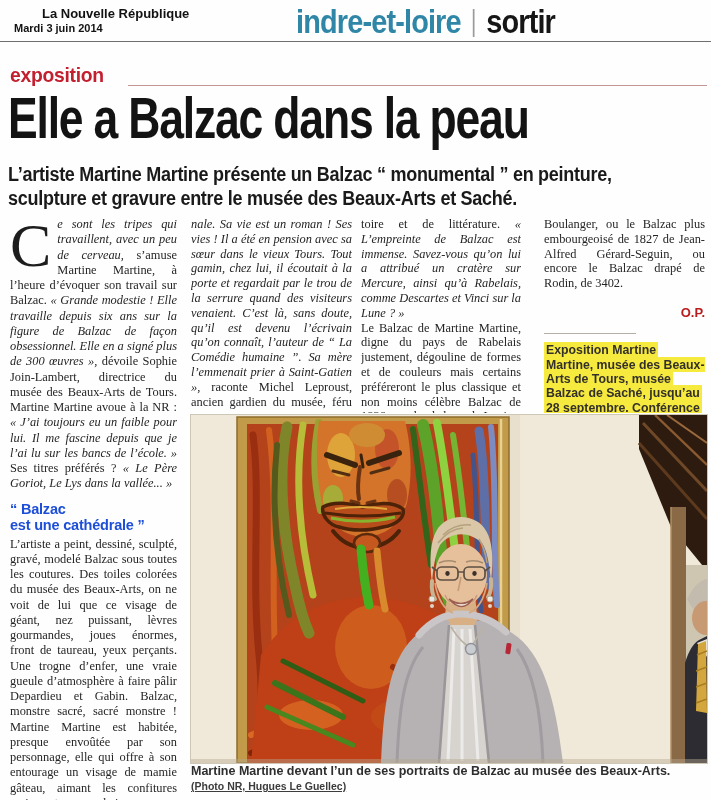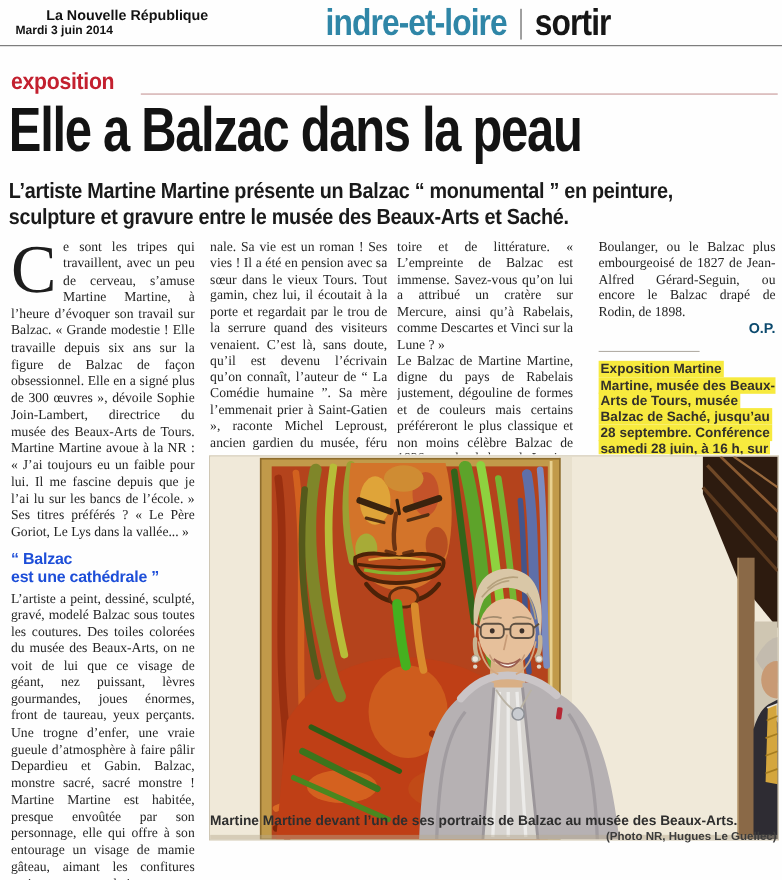--- a/index.html
+++ b/index.html
@@ -20,40 +20,40 @@
           color:var(--kicker-color,#c3202f);letter-spacing:-.3px;transform:scaleX(.92);transform-origin:left top;}
   .kicker-rule{position:absolute;left:128px;right:4px;top:85px;border-top:1.4px solid #c59595;}
   .headline{position:absolute;left:8px;top:88px;margin:0;font:bold 57px/60px "Liberation Sans",sans-serif;
             color:#131313;letter-spacing:-1.5px;transform:scaleX(.78);transform-origin:left top;white-space:nowrap;}
   .standfirst{position:absolute;left:8px;top:162px;margin:0;width:760px;
               font:bold 20px/24px "Liberation Sans",sans-serif;color:#1a1a1a;letter-spacing:-.3px;
               transform:scaleX(.90);transform-origin:left top;white-space:pre-line;}
   
   .col{position:absolute;top:217px;font-size:12.4px;line-height:14.8px;text-align:justify;overflow:hidden;color:#252525;}
   .col p{margin:0;}
-  .col .it{}
+  .col .it{font-style:italic;}
   .col1{left:10px;width:167px;height:583px;line-height:15.25px;}
   .col2{left:191px;width:161px;height:194px;}
   .col3{left:361px;width:160px;height:196px;}
   .col4{left:544px;width:161px;height:196px;}
   .dropcap{float:left;font:400 62px/48px "Liberation Serif",serif;color:#1d1d1d;padding:4px 6px 0 0;}
   .subhead{margin:9px 0 3px 0;font:bold 14.5px/16.5px "Liberation Sans",sans-serif;color:#1d4ed8;
            white-space:pre-line;text-align:left;letter-spacing:-.2px;}
-  .byline{margin-top:0;text-align:right;font:bold 13px/15px "Liberation Sans",sans-serif;color:#0c4a6e;}
+  .byline{margin-top:14px;text-align:right;font:bold 13px/15px "Liberation Sans",sans-serif;color:#b91c1c;}
   .info-rule{width:92px;border-top:1.3px solid #b3aea6;margin:13px 0 9px 0;}
   .infobox{font:bold 12.3px/14.3px "Liberation Sans",sans-serif;color:#33302a;text-align:left;}
   .infobox span{background:var(--highlight,#f7ea3e);padding:.5px 2px;
                 -webkit-box-decoration-break:clone;box-decoration-break:clone;}
   
   .photo{position:absolute;left:190px;top:414px;width:516px;height:348px;margin:0;
          border:1px solid #cfc7b5;box-sizing:content-box;background:#f0e9d9;}
   .photo svg{display:block;}
-  .caption-wrap{position:absolute;left:191px;top:739px;width:515px;}
+  .caption-wrap{position:absolute;left:191px;top:764px;width:515px;}
   .caption{font:bold 12.5px/15px "Liberation Sans",sans-serif;color:#2e2e2e;}
-  .credit{font:bold 10.5px/13px "Liberation Sans",sans-serif;color:#3c3c3c;text-align:right;margin-top:1px;}
+  .credit{font:bold 10.5px/13px "Liberation Sans",sans-serif;color:#3c3c3c;text-align:left;margin-top:1px;text-decoration:underline;}
 </style>
 </head>
 <body>
 
 <div class="page">
 
   <div class="brand">La Nouvelle République</div>
   <div class="issue-date">Mardi 3 juin 2014</div>
   <div class="mast-center">
     <span class="section">indre-et-loire</span><span class="mast-sep"></span><span class="section2">sortir</span>
@@ -74,21 +74,21 @@
     </div>
   <div class="col col2">
       <p><span class="it">nale. Sa vie est un roman ! Ses vies ! Il a été en pension avec sa sœur dans le vieux Tours. Tout gamin, chez lui, il écoutait à la porte et regardait par le trou de la serrure quand des visiteurs venaient. C’est là, sans doute, qu’il est devenu l’écrivain qu’on connaît, l’auteur de “ La Comédie humaine ”. Sa mère l’emmenait prier à Saint-Gatien »</span><span>, raconte Michel Leproust, ancien gardien du musée, féru d’his-</span></p>
     </div>
   <div class="col col3">
       <p><span>toire et de littérature. </span><span class="it">« L’empreinte de Balzac est immense. Savez-vous qu’on lui a attribué un cratère sur Mercure, ainsi qu’à Rabelais, comme Descartes et Vinci sur la Lune ? »</span></p>
       <p><span>Le Balzac de Martine Martine, digne du pays de Rabelais justement, dégouline de formes et de couleurs mais certains préféreront le plus classique et non moins célèbre Balzac de 1836 en robe de bure de Louis</span></p>
     </div>
   <div class="col col4">
     <div>
-        <p><span>Boulanger, ou le Balzac plus embourgeoisé de 1827 de Jean-Alfred Gérard-Seguin, ou encore le Balzac drapé de Rodin, de 1898.</span></p>
+        <p><span>Boulanger, ou le Balzac plus embourgeoisé de 1827 de Jean-Alfred Gérard-Seguin, ou encore le Balzac drapé de Rodin, de 3402.</span></p>
       </div>
     <div class="byline">O.P.</div>
     <div class="info-rule"></div>
     <div class="infobox"><span>Exposition Martine Martine, musée des Beaux-Arts de Tours, musée Balzac de Saché, jusqu’au 28 septembre. Conférence samedi 28 juin, à 16 h, sur l’itinéraire de Martine Martine ».</span></div>
   </div>
 
   <figure class="photo">
     <svg width="516" height="348" viewBox="0 0 516 348" role="img">
 
       <rect x="0" y="0" width="516" height="348" fill="#f0e9d9"></rect>

